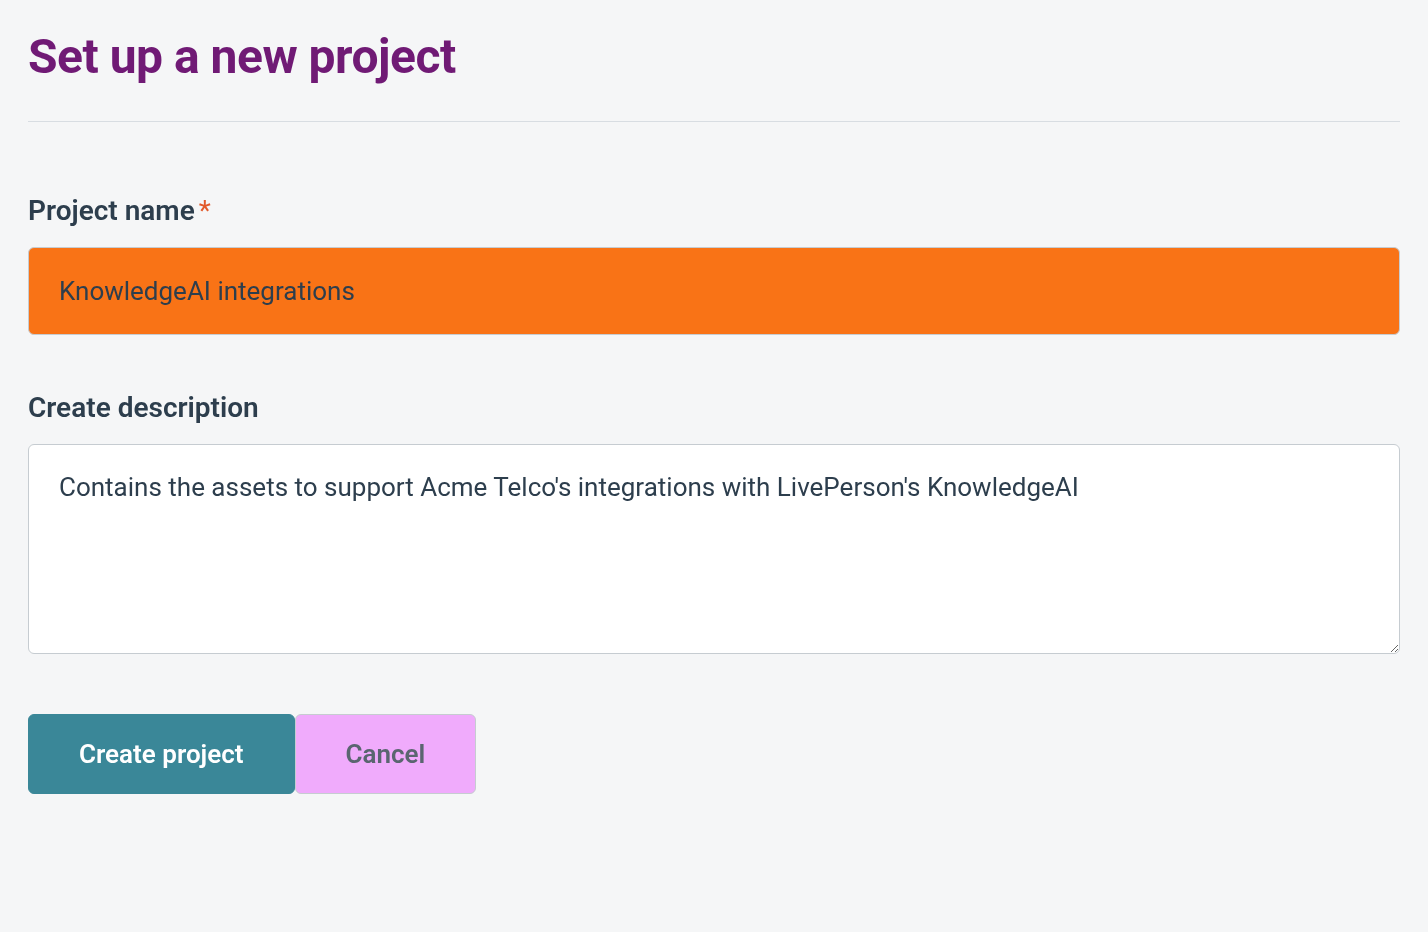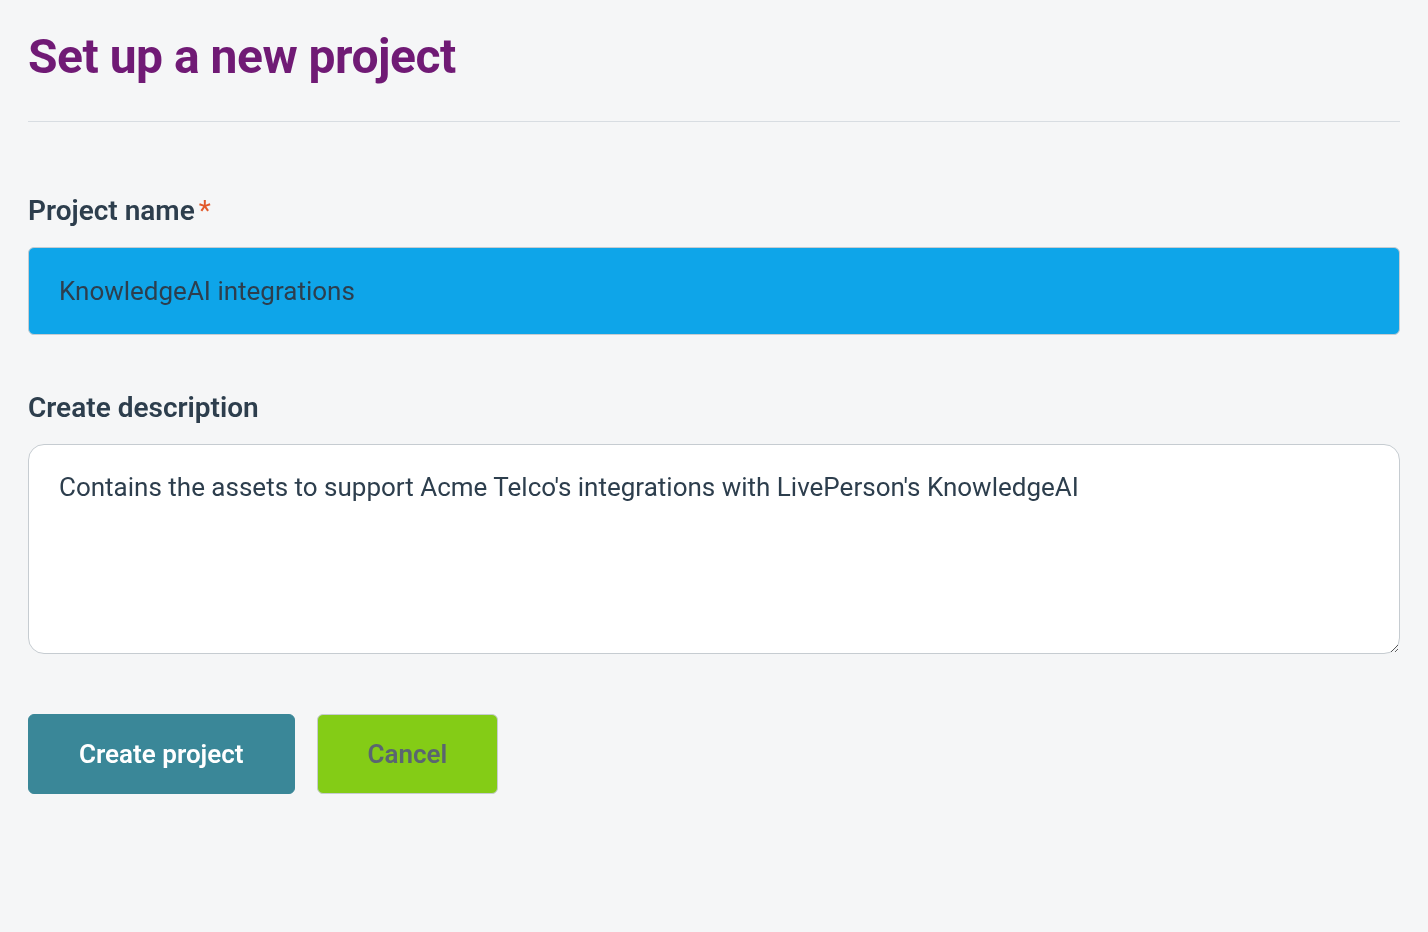--- a/index.html
+++ b/index.html
@@ -41,66 +41,65 @@
       color: #e25a2b;
       margin-left: 4px;
       font-weight: 400;
     }
     .text-input {
       width: 100%;
       padding: 28px 30px;
       font-size: 26px;
       border: 1px solid #c6ccd1;
       border-radius: 6px;
-      background-color: #0ea5e9;
+      background-color: #f97316;
       color: #2d3e4d;
       outline: none;
       font-family: inherit;
     }
     .textarea-input {
       width: 100%;
       padding: 24px 30px;
       font-size: 26px;
       border: 1px solid #c6ccd1;
-      border-radius: 16px;
+      border-radius: 6px;
       background-color: #ffffff;
       color: #2d3e4d;
       outline: none;
       font-family: inherit;
       resize: both;
       height: 210px;
       line-height: 1.4;
     }
     .helper-text {
       font-size: 26px;
       color: #6b7785;
       margin-top: 16px;
       font-weight: 400;
     }
     .button-row {
       display: flex;
-      gap: 22px;
       margin-top: 56px;
     }
     .btn {
       padding: 24px 50px;
       font-size: 26px;
       font-weight: 600;
       border-radius: 6px;
       cursor: pointer;
       font-family: inherit;
       border: 1px solid transparent;
     }
     .btn-primary {
       background-color: #3a8798;
       color: #ffffff;
       border-color: #3a8798;
     }
     .btn-secondary {
-      background-color: #84cc16;
+      background-color: #f0abfc;
       color: #5a6570;
       border: 1px solid #c6ccd1;
     }
   </style>
 </head>
 <body>
 
 <h1 class="page-title">Set up a new project</h1>
 
 <hr class="divider">

